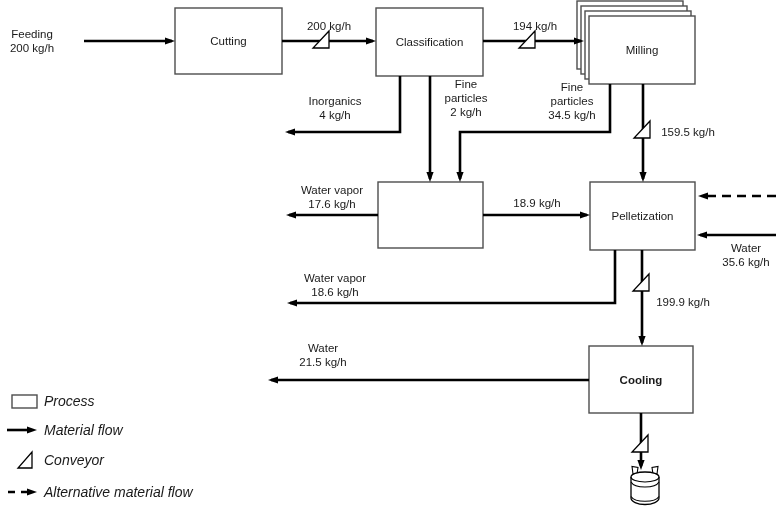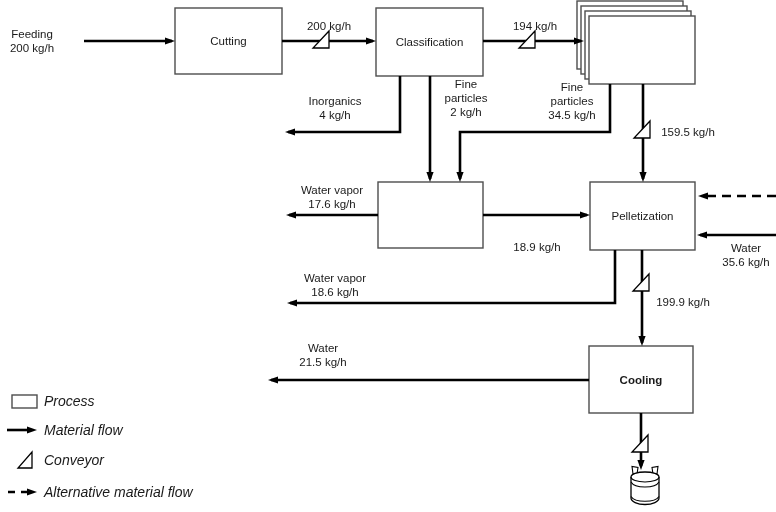--- a/index.html
+++ b/index.html
@@ -167,41 +167,42 @@
       <path class="conveyor" d="M 18 468 L 32 468 L 32 452 Z"></path>
       <g>
         <line class="flow-line" x1="8" y1="492" x2="28" y2="492" stroke-dasharray="7 6"></line>
         <polygon class="arrow-head" points="37,492 27,488.4 27,495.6"></polygon>
       </g>
     </g>
   </svg>
 
   <div class="node-label" style="left:175px; top:8px;   width:107px; height:66px;">Cutting</div>
   <div class="node-label" style="left:376px; top:8px;   width:107px; height:68px;">Classification</div>
+  <div class="node-label" style="left:589px; top:16px;  width:106px; height:68px;">Milling</div>
   <div class="node-label" style="left:590px; top:182px; width:105px; height:68px;">Pelletization</div>
   <div class="node-label" style="left:589px; top:346px; width:104px; height:67px;font-weight:bold;">Cooling</div>
 
   <div class="flow-label" style="left:0px;   top:27px;  width:64px;">Feeding
 200 kg/h</div>
   <div class="flow-label" style="left:294px; top:19px;  width:70px;">200 kg/h</div>
   <div class="flow-label" style="left:500px; top:19px;  width:70px;">194 kg/h</div>
   <div class="flow-label" style="left:295px; top:94px;  width:80px;">Inorganics
 4 kg/h</div>
   <div class="flow-label" style="left:434px; top:77px;  width:64px;">Fine
 particles
 2 kg/h</div>
   <div class="flow-label" style="left:538px; top:80px;  width:68px;">Fine
 particles
 34.5 kg/h</div>
   <div class="flow-label" style="left:652px; top:125px; width:72px;">159.5 kg/h</div>
   <div class="flow-label" style="left:713px; top:241px; width:66px;">Water
 35.6 kg/h</div>
   <div class="flow-label" style="left:290px; top:183px; width:84px;">Water vapor
 17.6 kg/h</div>
-  <div class="flow-label" style="left:502px; top:196px; width:70px;margin-top:44px;">18.9 kg/h</div>
+  <div class="flow-label" style="left:502px; top:196px; width:70px;">18.9 kg/h</div>
   <div class="flow-label" style="left:293px; top:271px; width:84px;">Water vapor
 18.6 kg/h</div>
   <div class="flow-label" style="left:647px; top:295px; width:72px;">199.9 kg/h</div>
   <div class="flow-label" style="left:283px; top:341px; width:80px;">Water
 21.5 kg/h</div>
 
   <div class="legend-label" style="left:44px; top:395px;">Process</div>
   <div class="legend-label" style="left:44px; top:424px;">Material flow</div>
   <div class="legend-label" style="left:44px; top:454px;">Conveyor</div>
   <div class="legend-label" style="left:44px; top:486px;">Alternative material flow</div>

